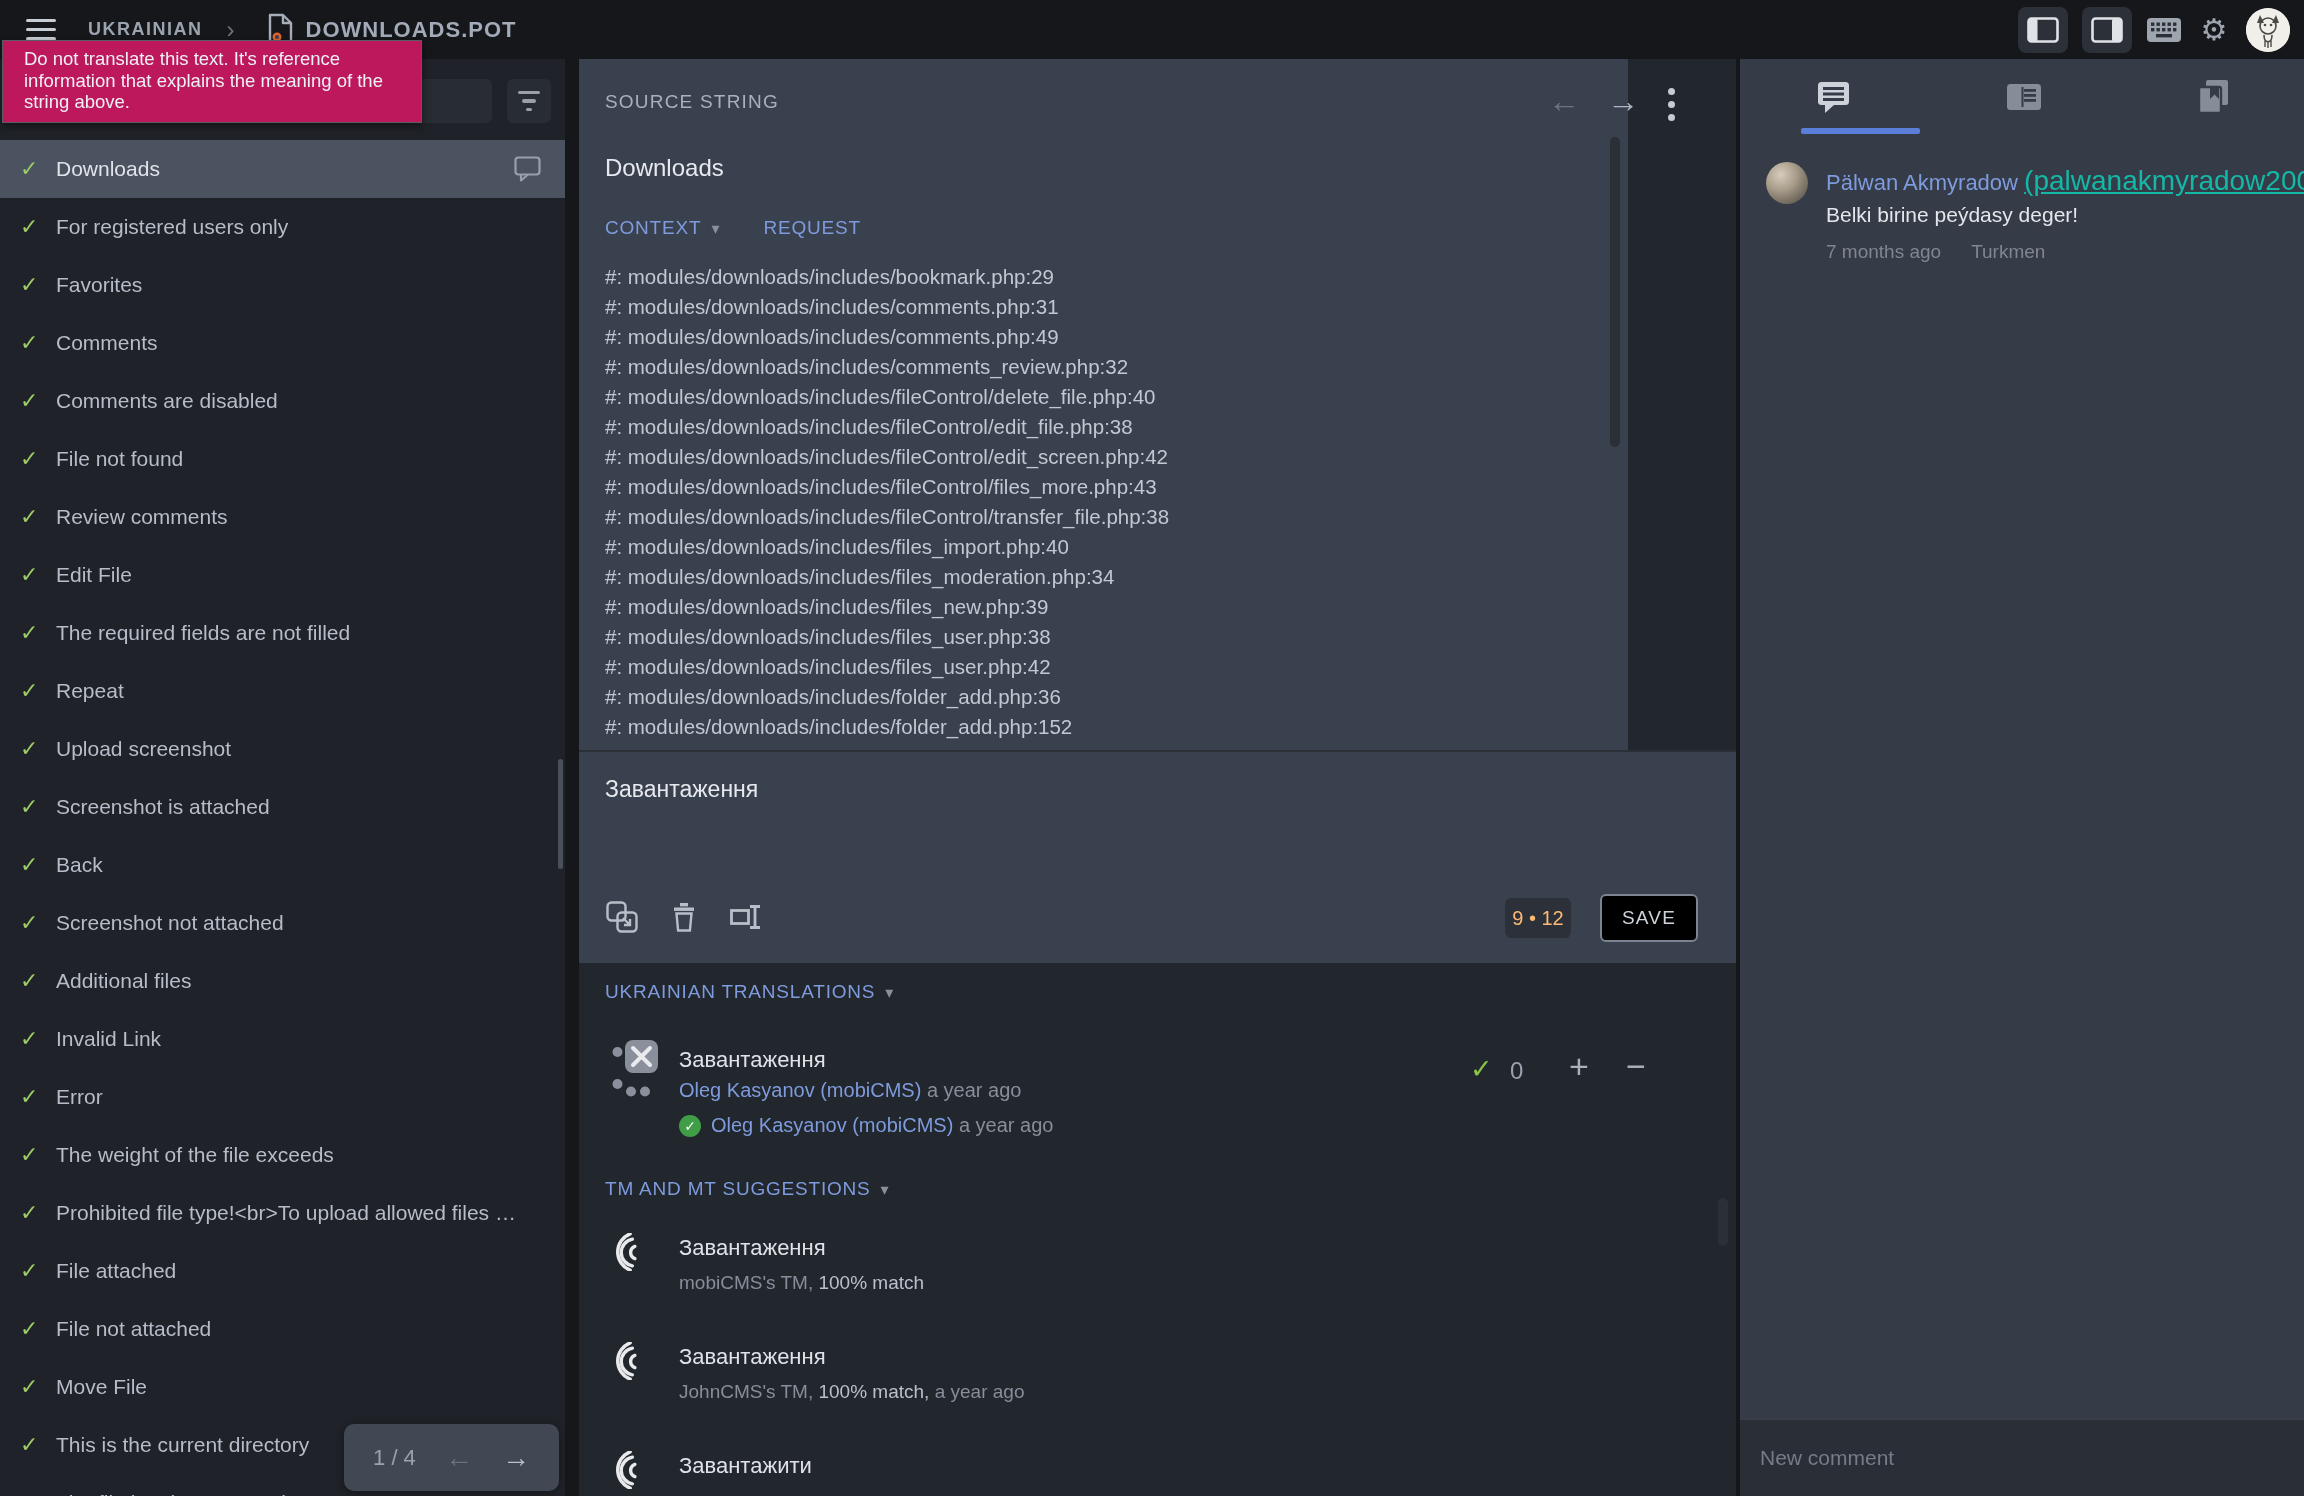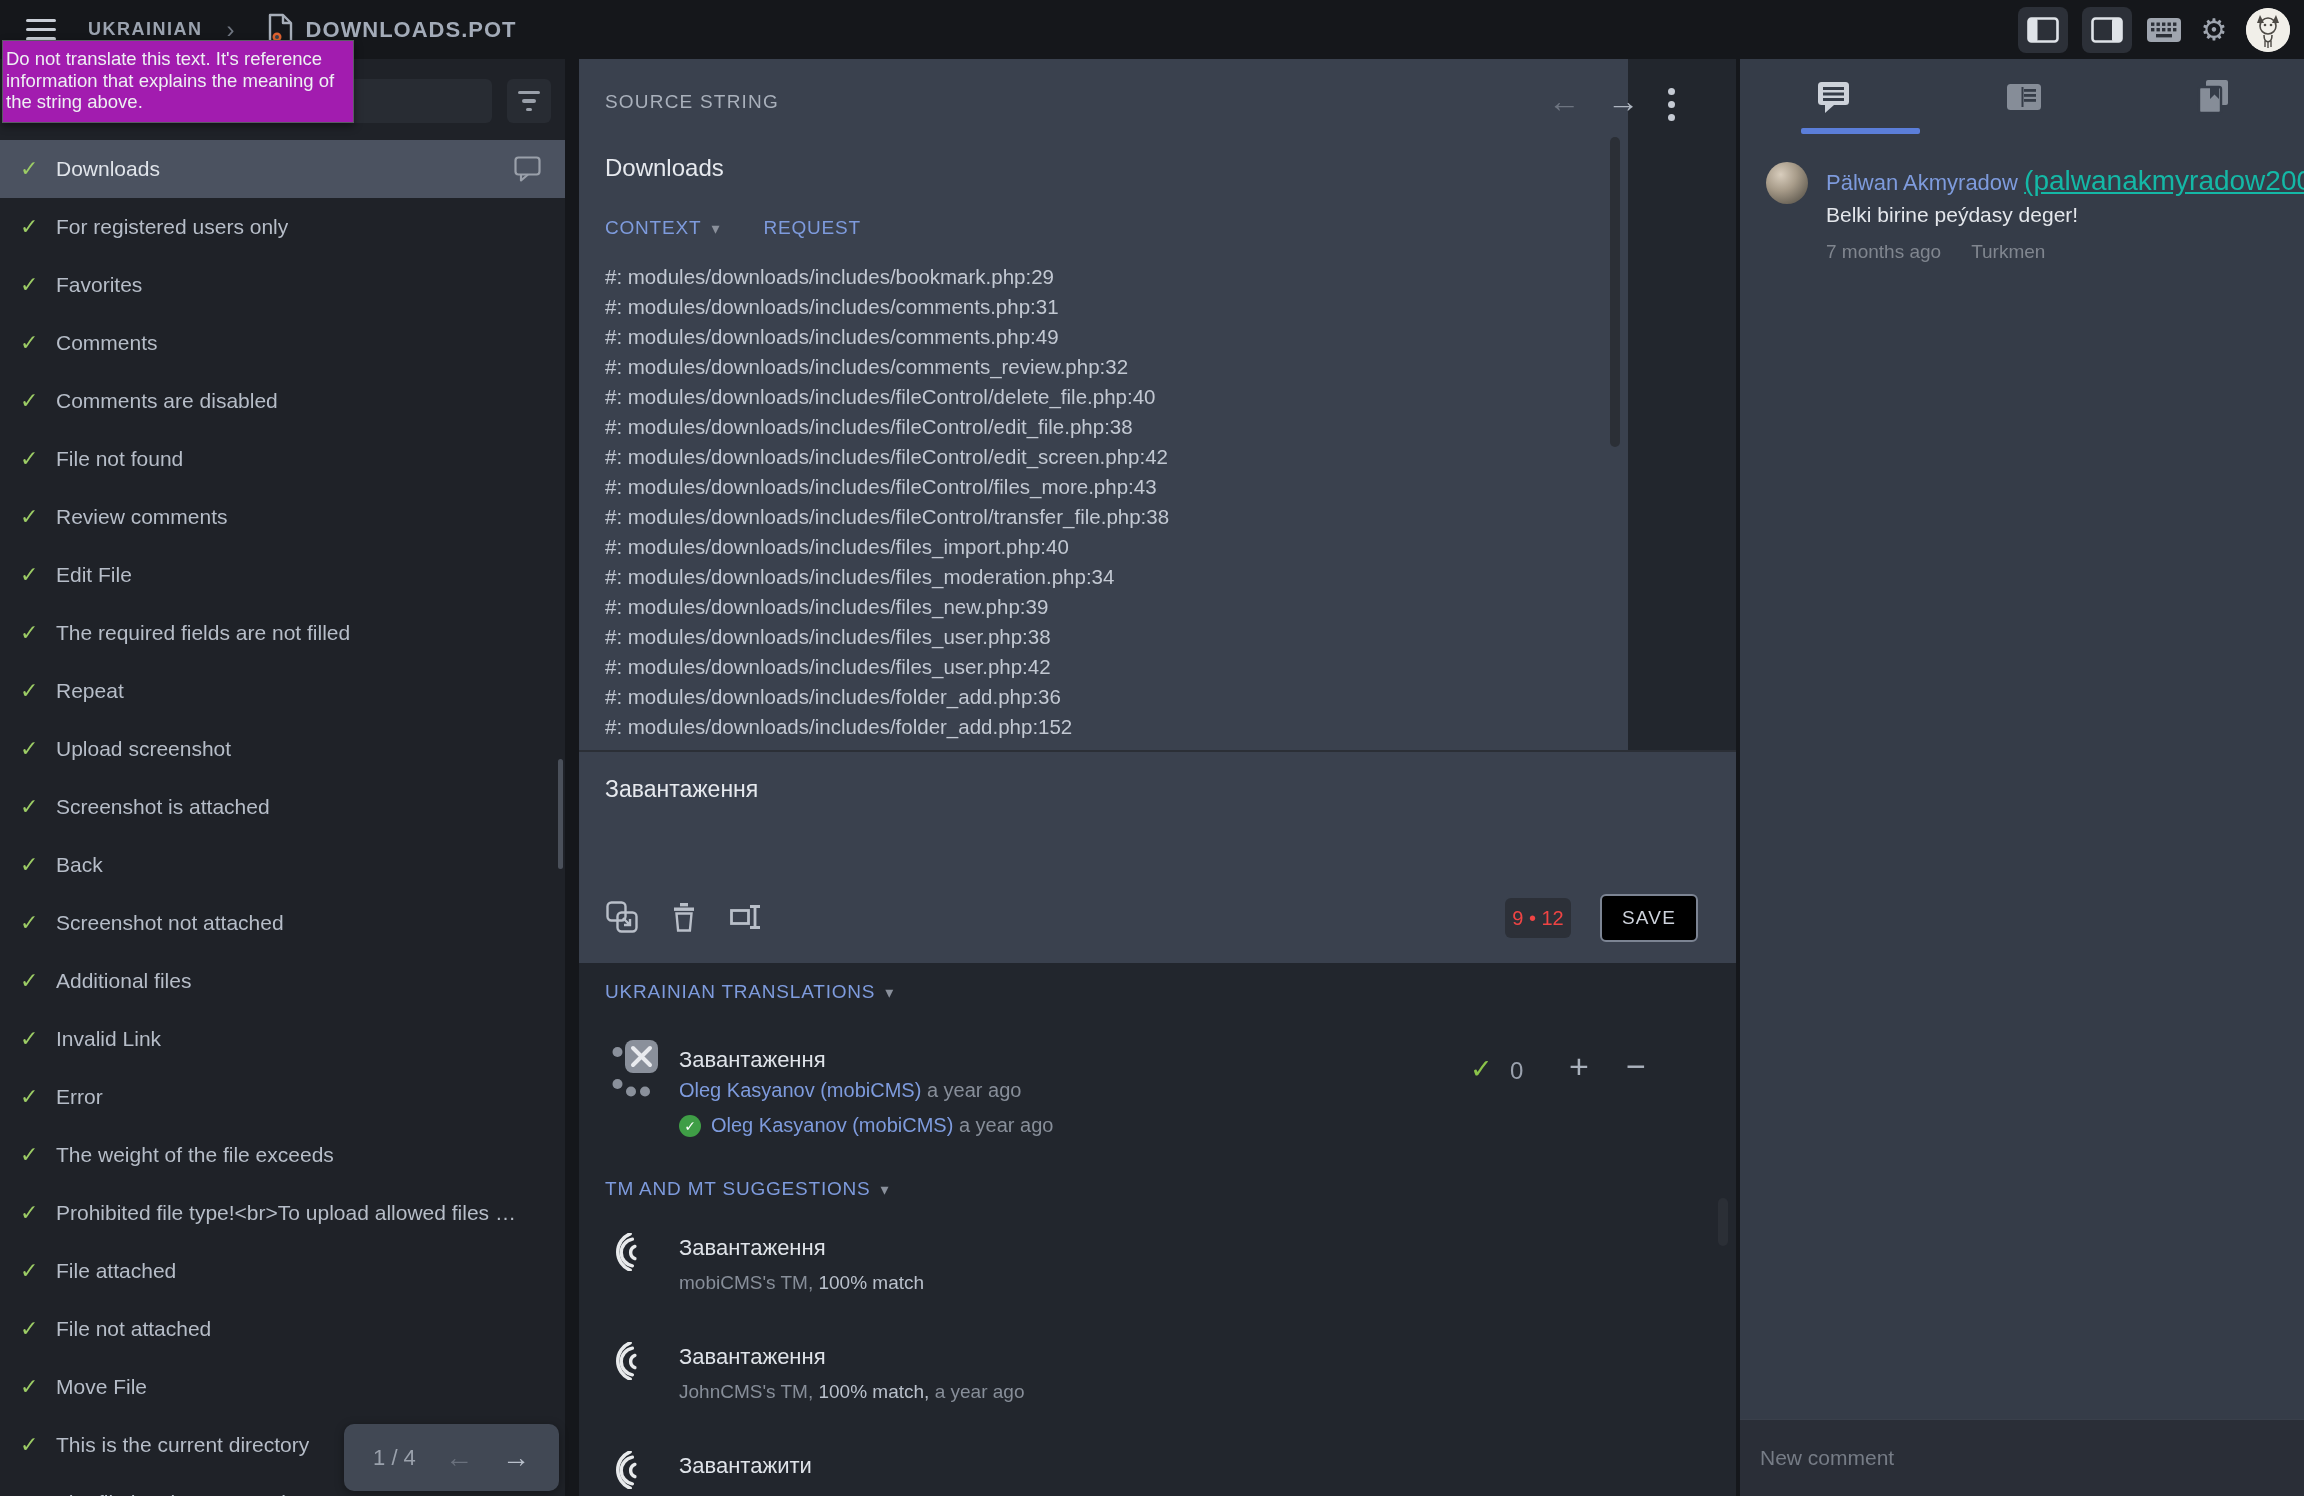--- a/index.html
+++ b/index.html
@@ -18,23 +18,23 @@
   .crumb-chev { margin:0 18px 0 24px; font-size:24px; color:#6f7580; }
   .crumb-file { margin-left:12px; font-size:22px; font-weight:700; letter-spacing:1px; color:#a3abb8; }
   .topbar-right { position:absolute; right:14px; top:0; height:59px; display:flex; align-items:center; gap:14px; }
   .tbtn { width:50px; height:46px; background:#2c3038; border-radius:8px; display:flex;
     align-items:center; justify-content:center; cursor:pointer; }
   .tico { width:36px; height:36px; display:flex; align-items:center; justify-content:center;
     cursor:pointer; color:#9fa5af; font-size:30px; }
   .avatar-top { width:44px; height:44px; border-radius:50%; overflow:hidden; background:#f2f0ec; cursor:pointer; }
 
   
-  .tooltip { position:absolute; left:2px; top:40px; width:352px; z-index:50; background:#a21caf;
+  .tooltip { position:absolute; left:2px; top:40px; width:420px; z-index:50; background:#be185d;
     border:1px solid #595c63; color:#eef0f3; font-size:18.5px; line-height:21.5px;
-    padding:7px 3px 9px; box-shadow:0 3px 8px rgba(0,0,0,.45); }
+    padding:7px 21px 9px; box-shadow:0 3px 8px rgba(0,0,0,.45); }
 
   
   .sidebar { position:absolute; left:0; top:59px; width:565px; height:1437px; background:#1f2228; }
   .search-input { position:absolute; left:15px; top:20px; width:477px; height:44px; background:#282c33;
     border:none; border-radius:6px; color:#cfd4dc; font-size:20px; padding:0 16px; outline:none;
     font-family:inherit; }
   .search-input::placeholder { color:#6d737e; }
   .filter-btn { position:absolute; left:507px; top:20px; width:44px; height:44px; background:#282c33;
     border-radius:6px; display:flex; flex-direction:column; align-items:center; justify-content:center;
     gap:5px; cursor:pointer; }
@@ -72,21 +72,21 @@
   .ctx-list { position:absolute; left:26px; top:203px; width:1060px; height:488px; overflow:hidden;
     font-size:20.5px; line-height:30px; color:#c2c8d2; }
   .main-scroll { position:absolute; right:8px; top:78px; width:10px; height:310px; background:#2b2f36; border-radius:5px; }
 
   .editor-panel { position:absolute; left:0; top:691px; width:1157px; height:213px; background:#3a414e;
     border-top:2px solid #2b2f36; }
   .editor-text { position:absolute; left:26px; top:24px; font-size:23px; color:#e6e9ee; }
   .ed-icons { position:absolute; left:26px; top:148px; display:flex; gap:28px; }
   .ed-icons .eicon { width:34px; height:34px; cursor:pointer; }
   .counter-badge { position:absolute; left:926px; top:146px; width:66px; height:40px; background:#2c3038;
-    border-radius:6px; color:#ef4444; font-size:20px; display:flex; align-items:center; justify-content:center; }
+    border-radius:6px; color:#fdba74; font-size:20px; display:flex; align-items:center; justify-content:center; }
   .save-btn { position:absolute; left:1021px; top:142px; width:98px; height:48px; background:#000000;
     border:2px solid #7c8493; border-radius:6px; color:#ced3dc; font-size:19px; font-weight:500;
     letter-spacing:1.2px; display:flex; align-items:center; justify-content:center; cursor:pointer; }
 
   .lower { position:absolute; left:0; top:904px; width:1157px; height:533px; background:#22262d; overflow:hidden; }
   .sec-head { position:absolute; font-size:19px; color:#7e9bdd; font-weight:500; letter-spacing:.8px; }
   .sec-head .tab-caret { margin-left:10px; }
   .trans-avatar { position:absolute; left:33px; top:76px; }
   .trans-text { position:absolute; left:100px; top:84px; font-size:22px; color:#dfe3e9; }
   .trans-line2 { position:absolute; left:100px; top:116px; font-size:20px; }

